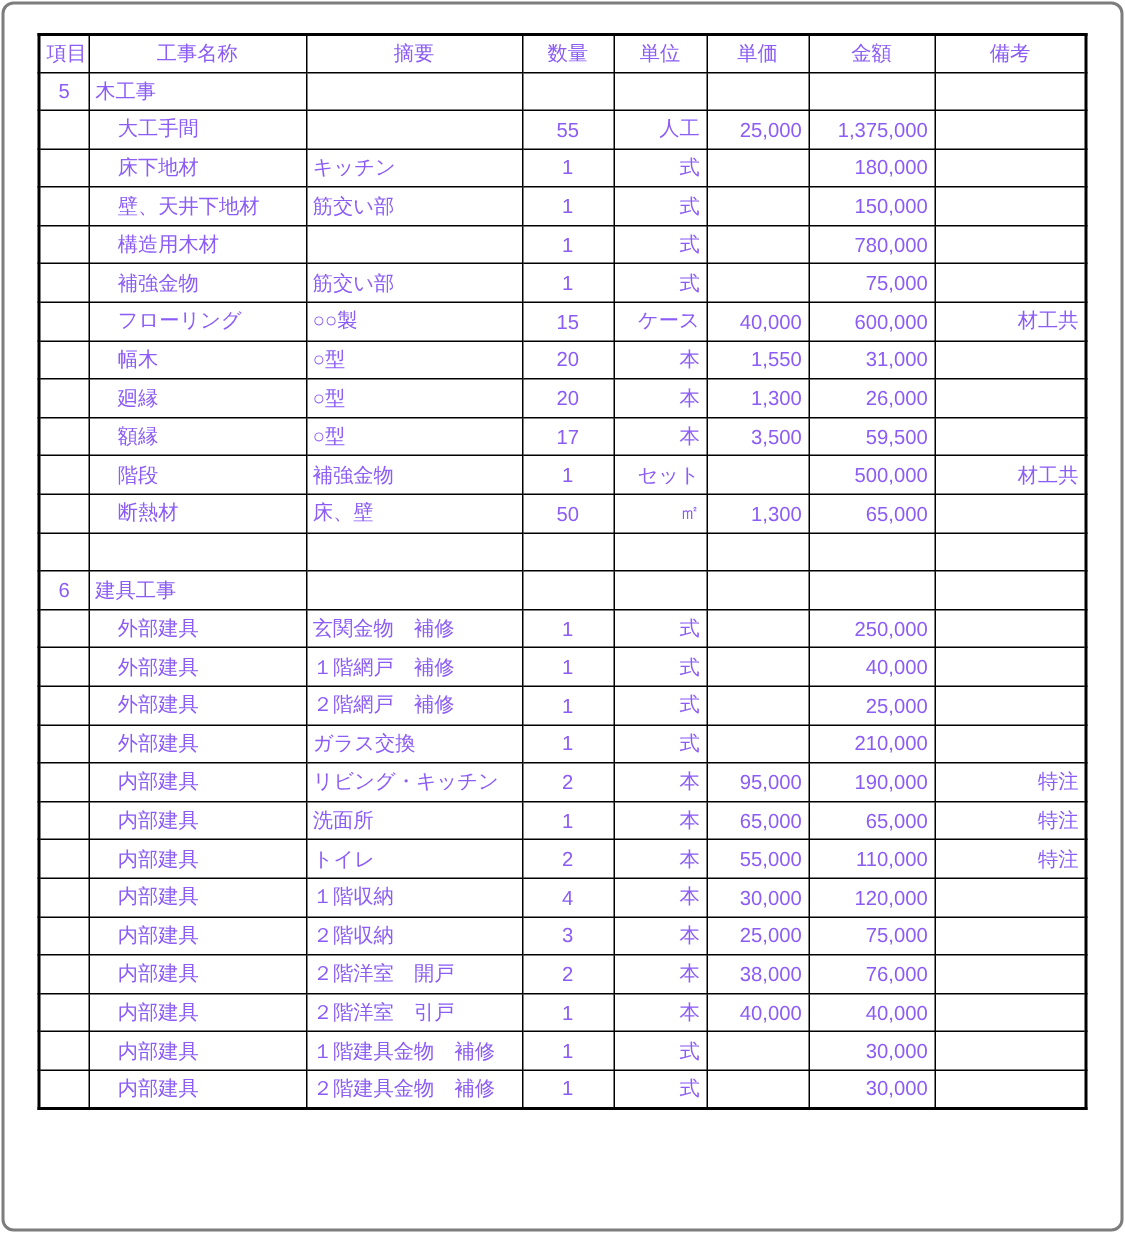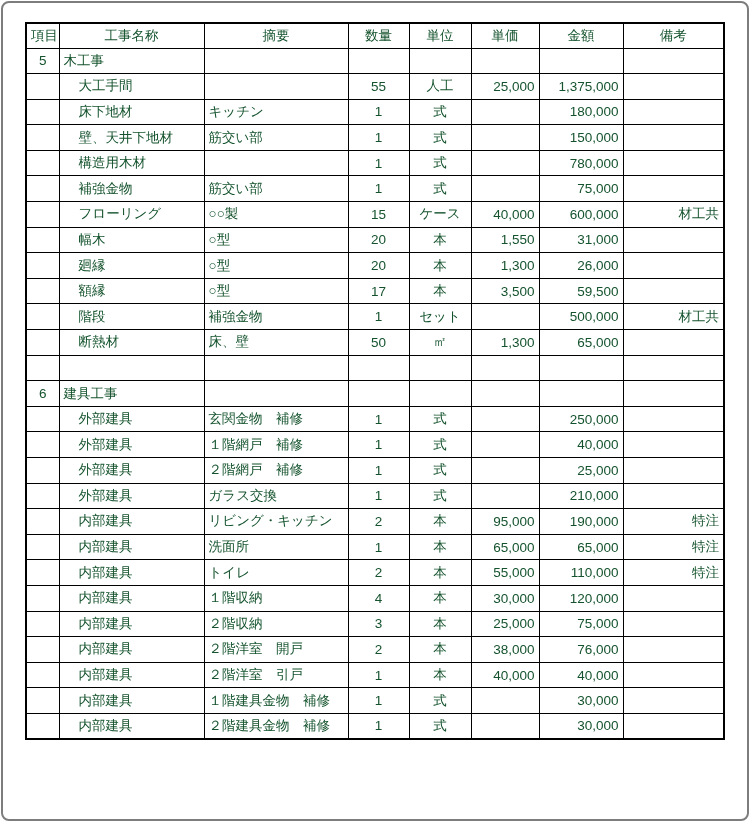--- a/index.html
+++ b/index.html
@@ -26,41 +26,41 @@
   }
   table.estimate {
     position: absolute;
     left: 25px;
     top: 22px;
     width: 698px;
     border-collapse: collapse;
     table-layout: fixed;
     border: 2px solid #000000;
     font-size: 13.5px;
-    color: #14532d;
+    color: #8b5cf6;
   }
   table.estimate td {
     border: 1px solid #000000;
     padding: 0 4px;
     overflow: hidden;
     white-space: nowrap;
     vertical-align: middle;
   }
   thead tr { height: 25px; }
   tbody tr { height: 25.6px; }
   thead td {
     text-align: center;
     border-bottom: 3px double #000000;
   }
   td.c-no     { text-align: center; padding: 0 2px; }
   td.c-name   { text-align: left; padding-left: 5px; margin-left: 48px; }
   td.c-name.indent { padding-left: 19px; }
   td.c-desc   { text-align: left; padding-left: 5px; }
   td.c-qty    { text-align: center; }
-  td.c-unit   { text-align: center; }
+  td.c-unit   { text-align: right; }
   td.c-price  { text-align: right; padding-right: 7px; }
   td.c-amount { text-align: right; padding-right: 7px; }
   td.c-note   { text-align: right; padding-left: 4px; }
 </style>
 </head>
 <body>
 
 <div class="canvas">
   <div class="outer-frame"></div>
 

